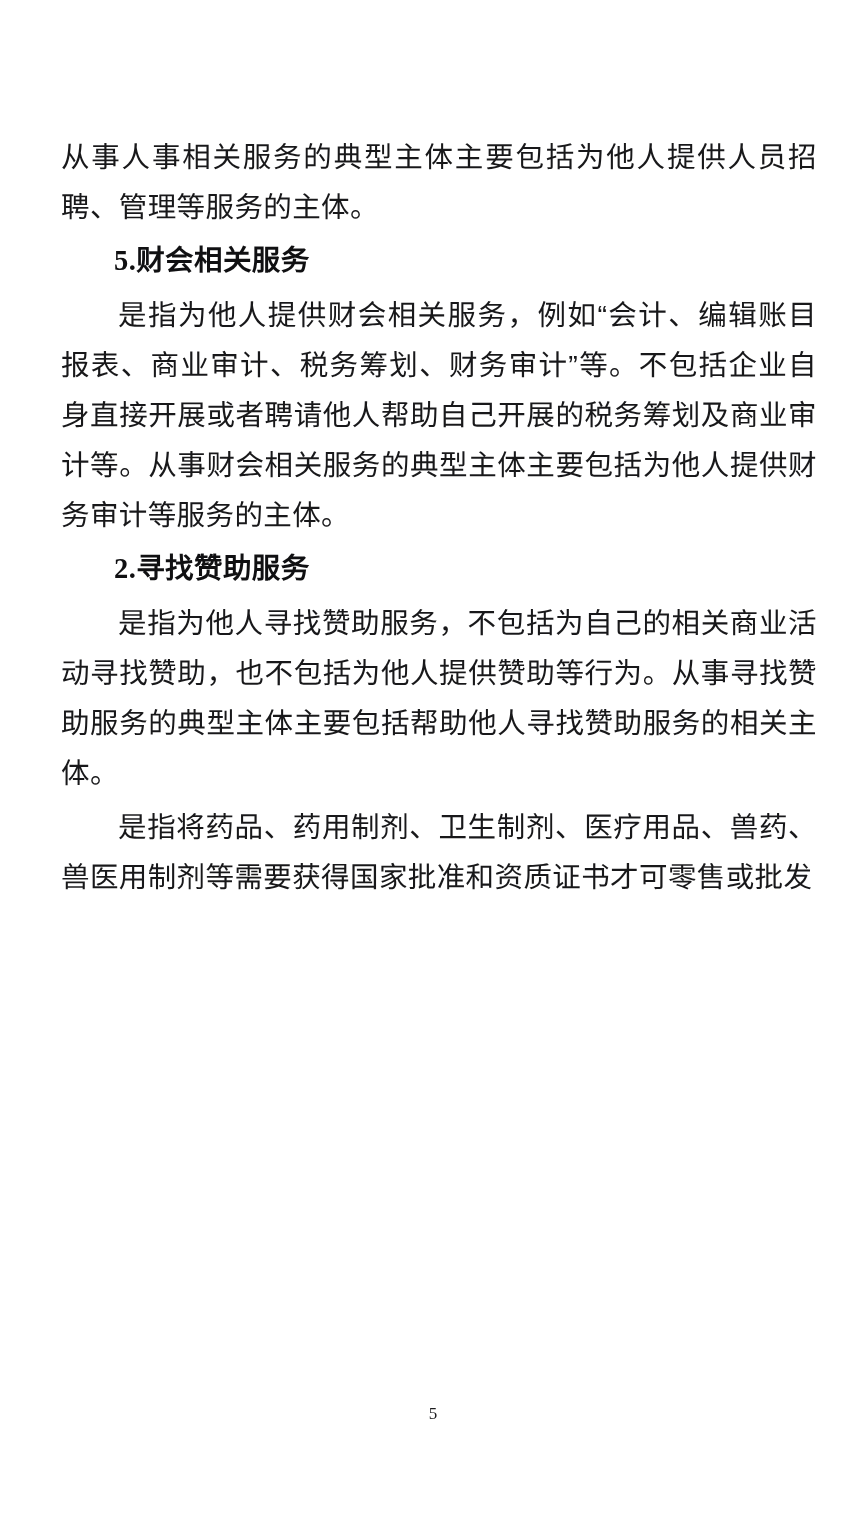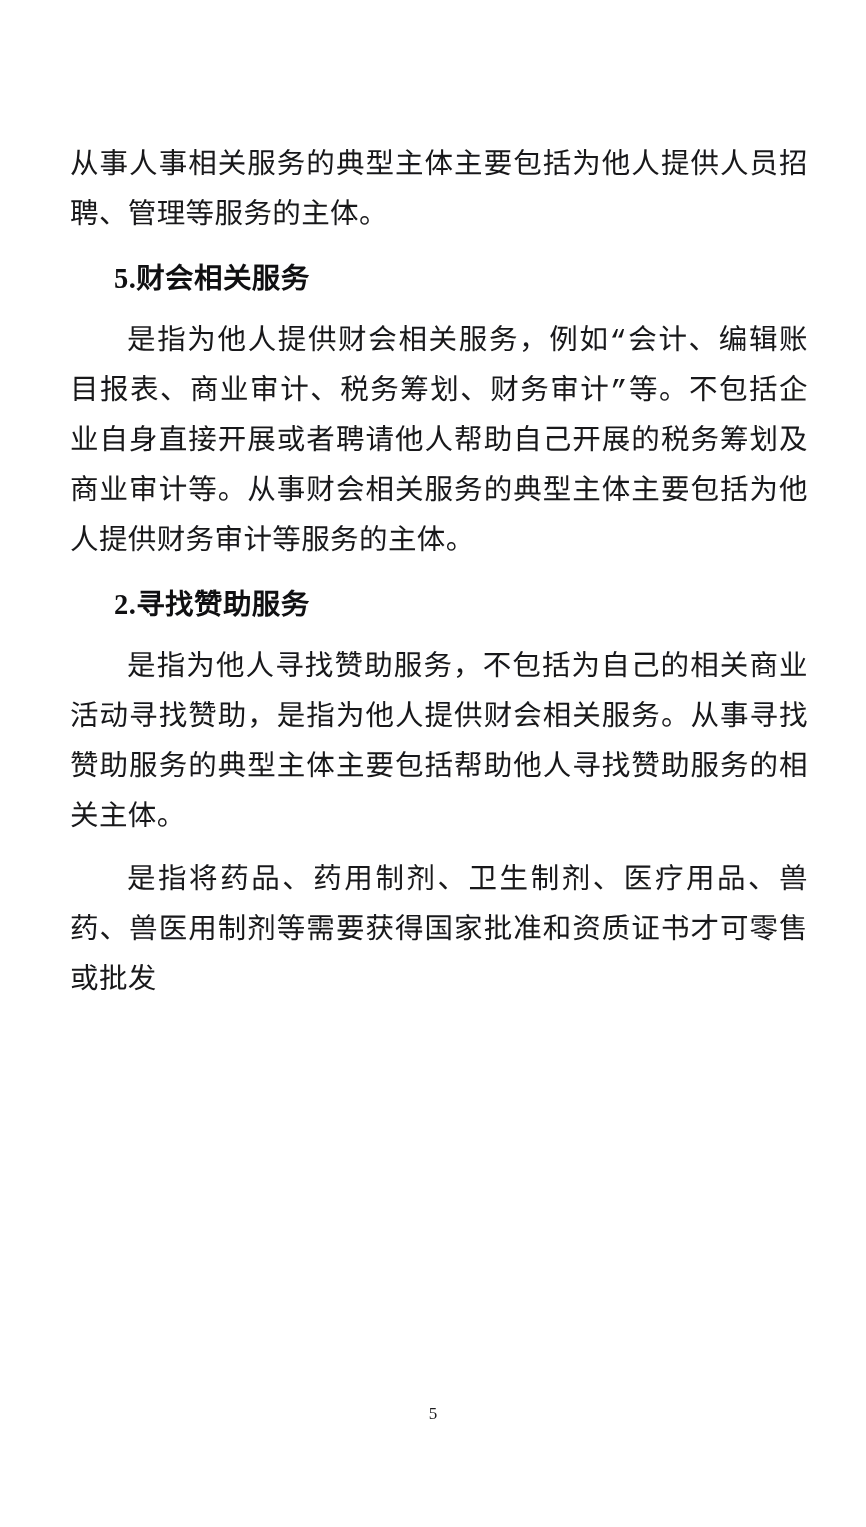--- a/index.html
+++ b/index.html
@@ -21,28 +21,28 @@
 
   .content {
     position: absolute;
     left: 57px;
     top: 128px;
     width: 764px;
   }
 
   
   .para {
-    font-family: Liberation Mono, monospace;
+    font-family: Liberation Sans, sans-serif;
     font-size: 28.5px;
     line-height: 50px;
     color: #18181a;
     text-align: justify;
     text-align-last: left;
     text-justify: inter-character;
-    margin: 13px;
+    margin: 4px;
     letter-spacing: 0.4px;
     font-weight: 400;
     text-indent: 57px;
     word-break: break-all;
   }
 
   
   .para.no-indent {
     text-indent: 0;
   }
@@ -84,21 +84,21 @@
     <p class="para no-indent">从事人事相关服务的典型主体主要包括为他人提供人员招聘、管理等服务的主体。</p>
 
 
 
     <p class="heading">5.财会相关服务</p>
 
     <p class="para">是指为他人提供财会相关服务，例如“会计、编辑账目报表、商业审计、税务筹划、财务审计”等。不包括企业自身直接开展或者聘请他人帮助自己开展的税务筹划及商业审计等。从事财会相关服务的典型主体主要包括为他人提供财务审计等服务的主体。</p>
 
     <p class="heading">2.寻找赞助服务</p>
 
-    <p class="para">是指为他人寻找赞助服务，不包括为自己的相关商业活动寻找赞助，是指为他人提供财会相关服务。从事寻找赞助服务的典型主体主要包括帮助他人寻找赞助服务的相关主体。</p>
+    <p class="para">是指为他人寻找赞助服务，不包括为自己的相关商业活动寻找赞助，也不包括为他人提供赞助等行为。从事寻找赞助服务的典型主体主要包括帮助他人寻找赞助服务的相关主体。</p>
 
 
     <p class="para">是指将药品、药用制剂、卫生制剂、医疗用品、兽药、兽医用制剂等需要获得国家批准和资质证书才可零售或批发</p>
 
   </div>
 
   <div class="page-number">5</div>
 
 </div>
 

